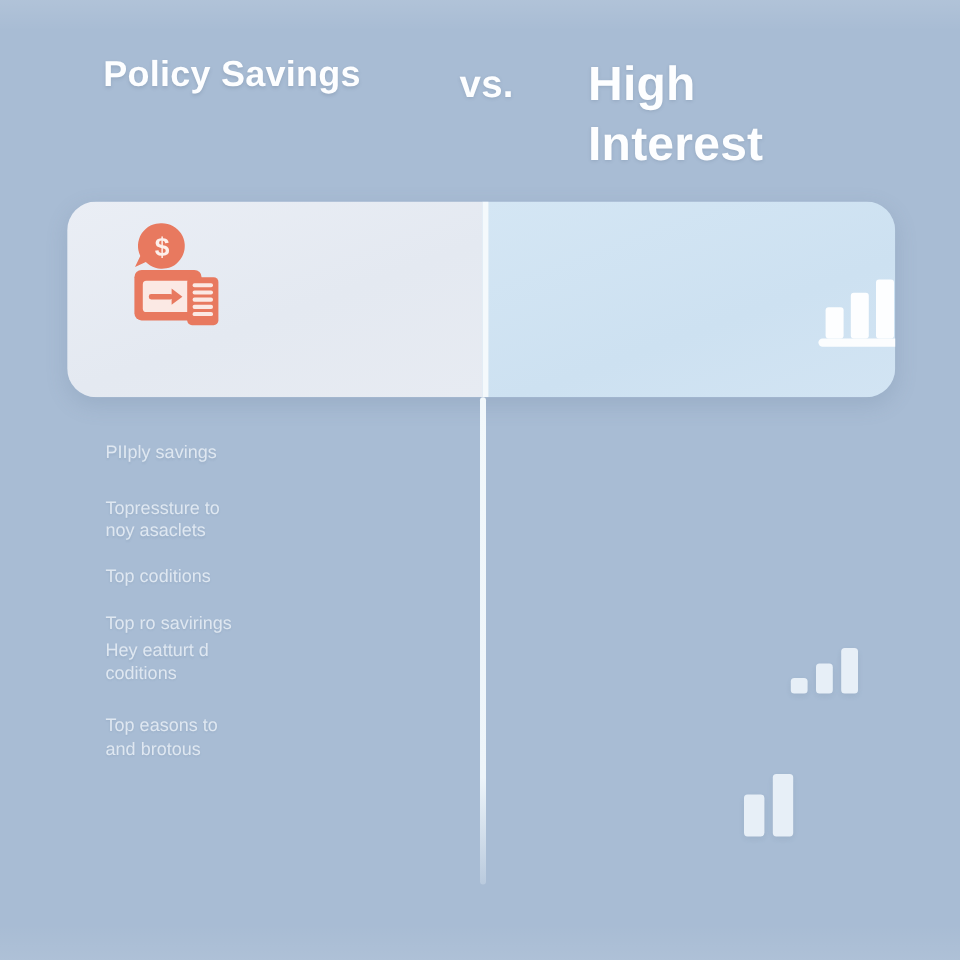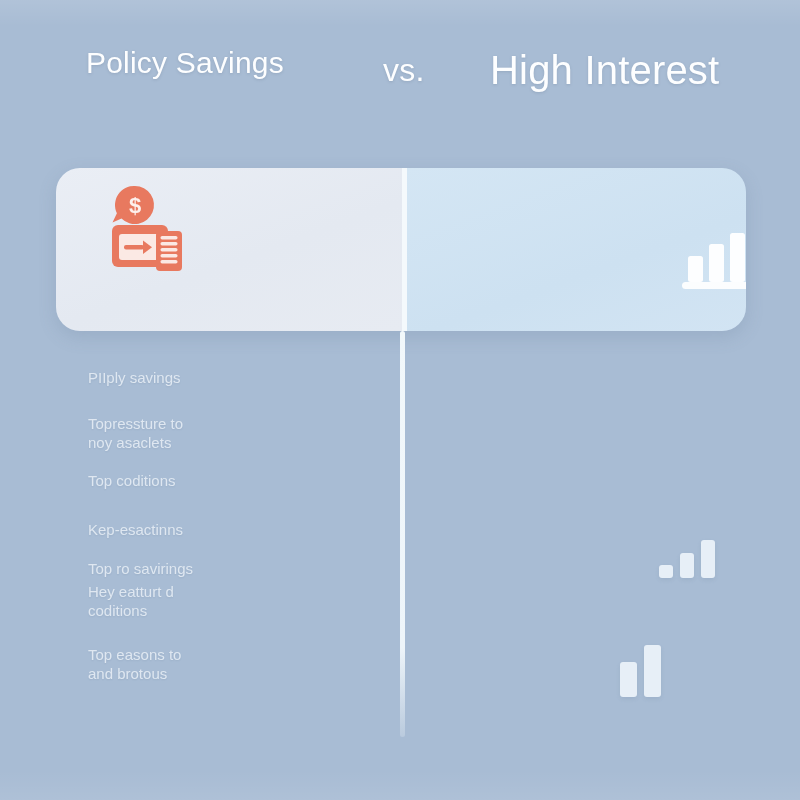--- a/index.html
+++ b/index.html
@@ -30,21 +30,21 @@
   #title-block {
     position: absolute;
     left: 0;
     top: 34px;
     width: 800px;
     height: 110px;
   }
   .title-word {
     position: absolute;
     color: #fdfeff;
-    font-weight: 400;
+    font-weight: 700;
     letter-spacing: 0.2px;
     white-space: nowrap;
     text-shadow: 0 1px 3px rgba(80,100,125,0.22);
   }
   #title-left {
     left: 86px;
     top: 12px;
     font-size: 30px;
   }
   #title-vs {
@@ -213,21 +213,20 @@
     <div id="card-divider"></div>
   </div>
 
   <div id="divider-tail"></div>
 
   <div id="feature-list">
     <div class="feature-item" style="margin-top:0px">PIIply savings</div>
     <div class="feature-item" style="margin-top:27px">Topressture to
 noy asaclets</div>
     <div class="feature-item" style="margin-top:18px">Top coditions</div>
-    <div class="feature-item" style="margin-top:30px">Kep-esactinns</div>
     <div class="feature-item" style="margin-top:20px">Top ro savirings</div>
     <div class="feature-item" style="margin-top:4px">Hey eatturt d
 coditions</div>
     <div class="feature-item" style="margin-top:24px">Top easons to
 and brotous</div>
   </div>
 
   <div class="bar-group" id="bar-group-upper">
       <div class="bar" title="1: 34" style="width: 14px; height: 12.92px; background: rgb(237, 244, 250);"></div>
       <div class="bar" title="2: 66" style="width: 14px; height: 25.08px; background: rgb(237, 244, 250);"></div>

